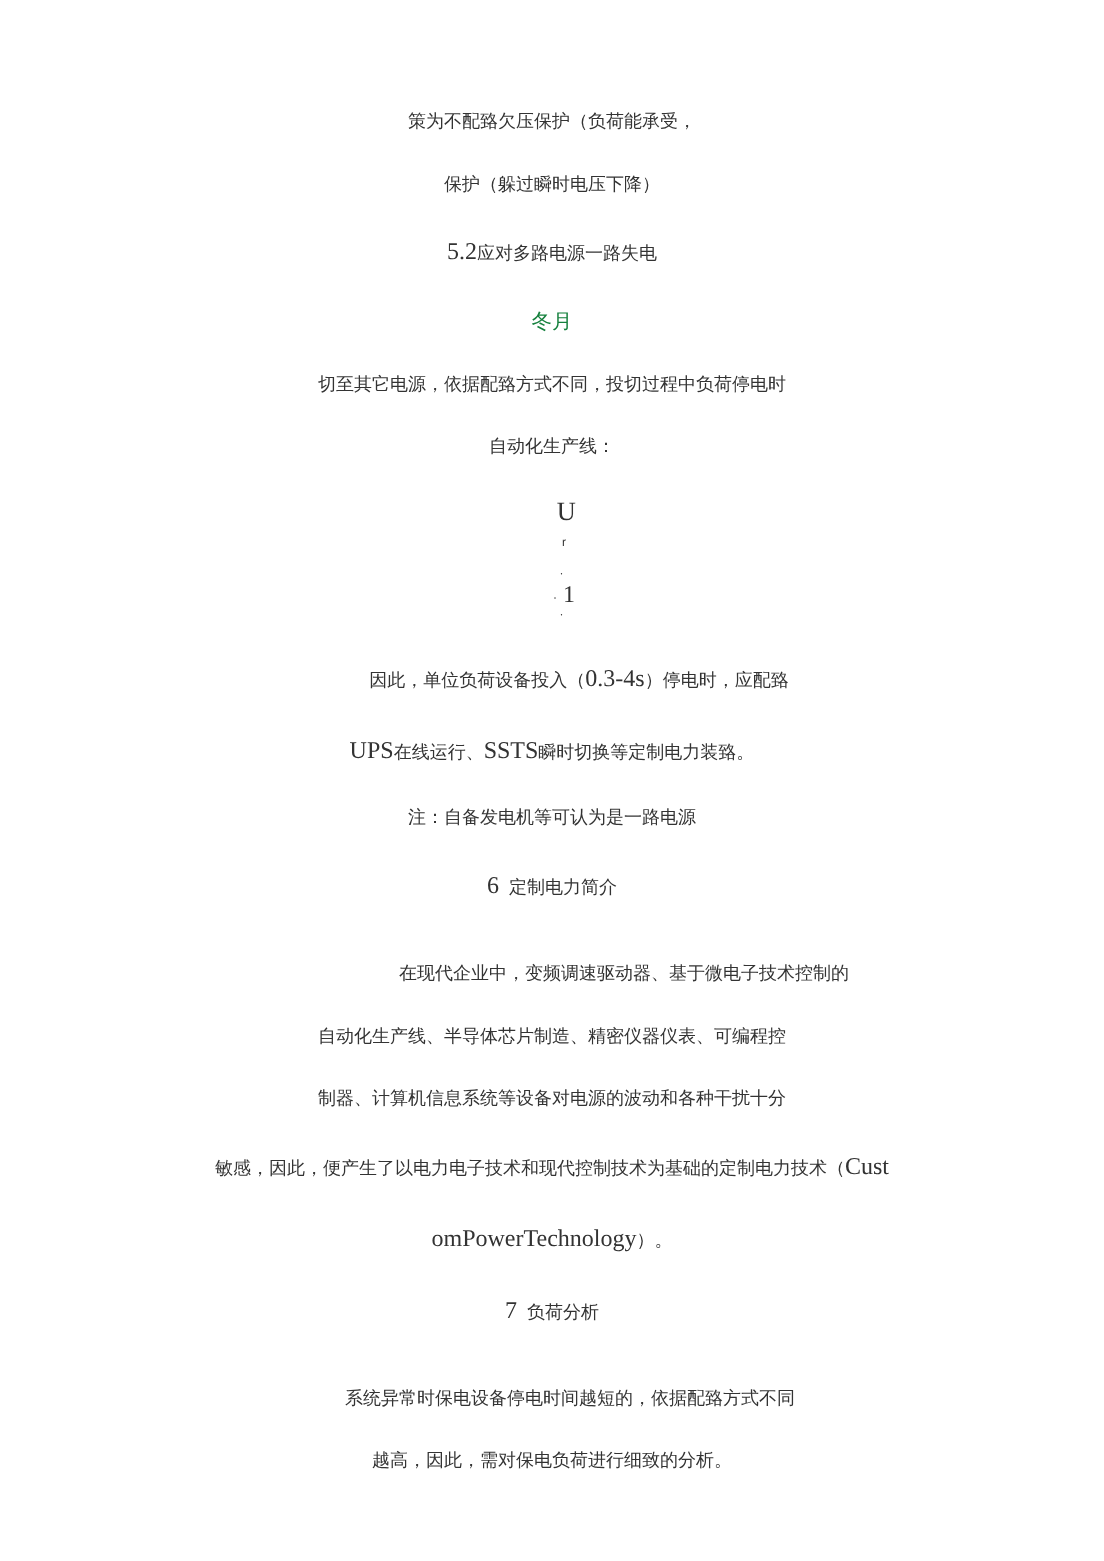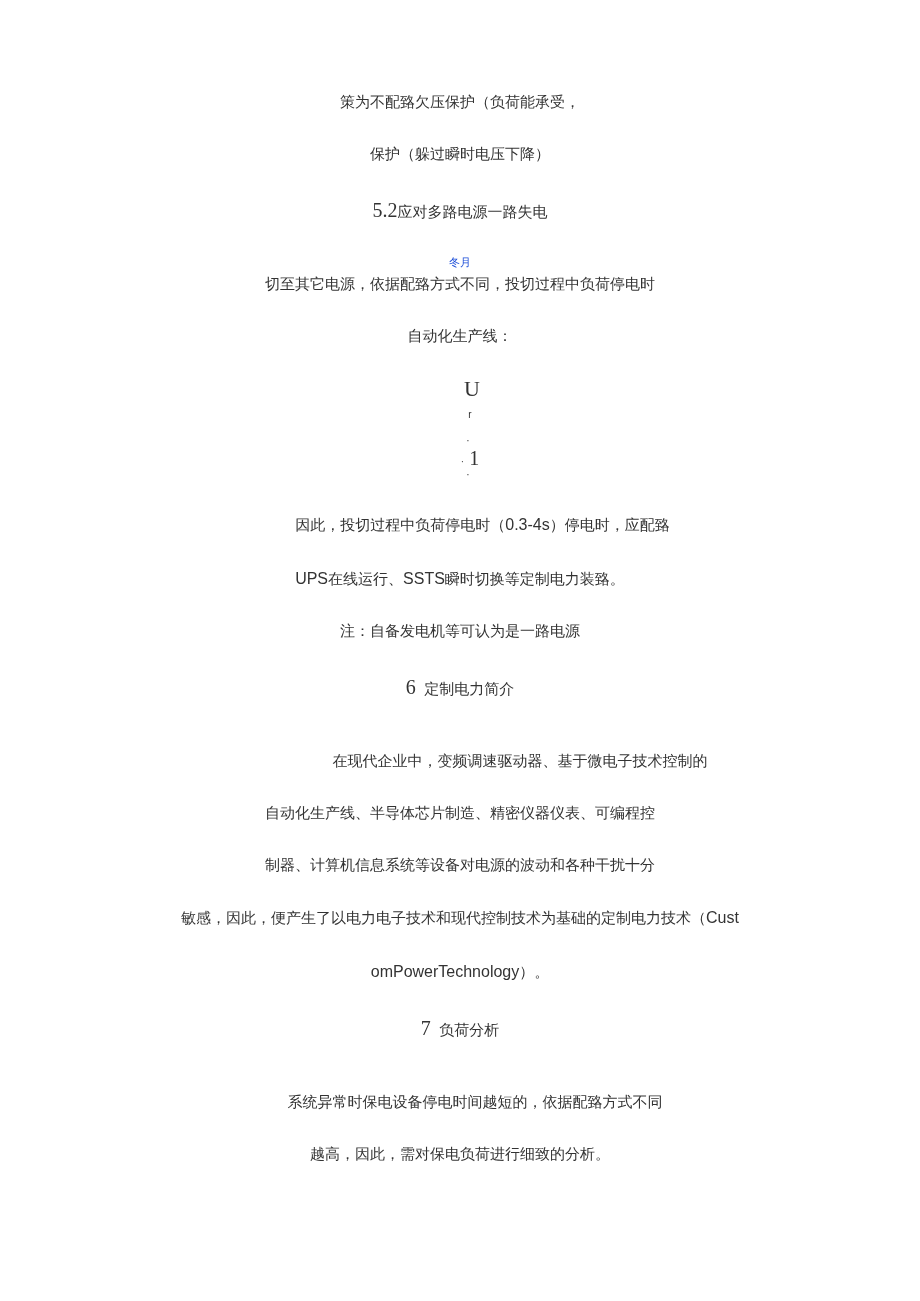--- a/index.html
+++ b/index.html
@@ -22,22 +22,23 @@
     }
     .section-heading {
       margin-bottom: 28px;
       font-size: 15px;
     }
     .section-heading .num {
       font-family: "Times New Roman", serif;
       font-size: 20px;
     }
     .fragment {
-      font-size: 11px;
-      color: #1d4ed8;
+      margin-bottom: 28px;
+      font-size: 17px;
+      color: #15803d;
     }
     .u-block {
       margin: 18px 0 8px 24px;
       font-family: "Times New Roman", serif;
       font-size: 22px;
       line-height: 1.2;
     }
     .r-mark {
       margin-left: 20px;
       font-size: 10px;
@@ -60,22 +61,22 @@
     .indented {
       text-indent: 3em;
     }
     .indented-wide {
       text-indent: 8em;
     }
     .indented-small {
       text-indent: 2em;
     }
     .serif {
-      font-family: Liberation Sans, sans-serif;
-      font-size: 16px;
+      font-family: Liberation Serif, serif;
+      font-size: 20px;
     }
     .big-num {
       font-family: "Times New Roman", serif;
       font-size: 20px;
     }
   </style>
 </head>
 <body>
 
 <div class="para">策为不配臵欠压保护（负荷能承受，</div>
@@ -94,21 +95,21 @@
 
 <div class="u-block">U</div>
 <div class="r-mark">r</div>
 <div class="dot-line">·</div>
 <div class="one-block">
   <span style="font-size:10px;">·</span> <span>1</span>
 </div>
 <div class="dot-line" style="margin-bottom:32px;">·</div>
 
 <div class="para indented">
-  <span>因此，投切过程中负荷停电时（</span><span class="serif">0.3-4s</span><span>）停电时，应配臵</span>
+  <span>因此，单位负荷设备投入（</span><span class="serif">0.3-4s</span><span>）停电时，应配臵</span>
 </div>
 
 <div class="para">
   <span class="serif">UPS</span><span>在线运行、</span><span class="serif">SSTS</span><span>瞬时切换等定制电力装臵。</span>
 </div>
 
 <div class="para">注：自备发电机等可认为是一路电源</div>
 
 <div class="section-heading">
   <span class="big-num">6</span>&nbsp;&nbsp;<span>定制电力简介</span>

